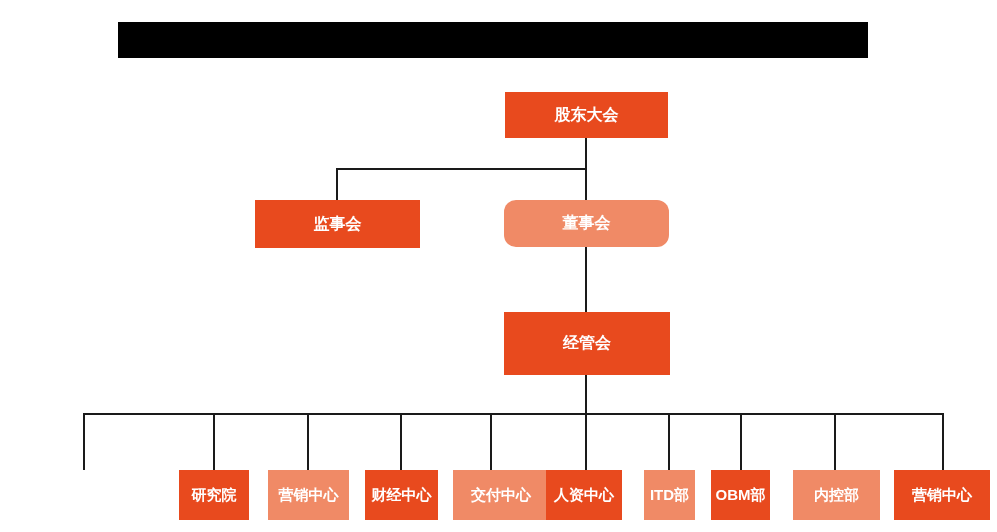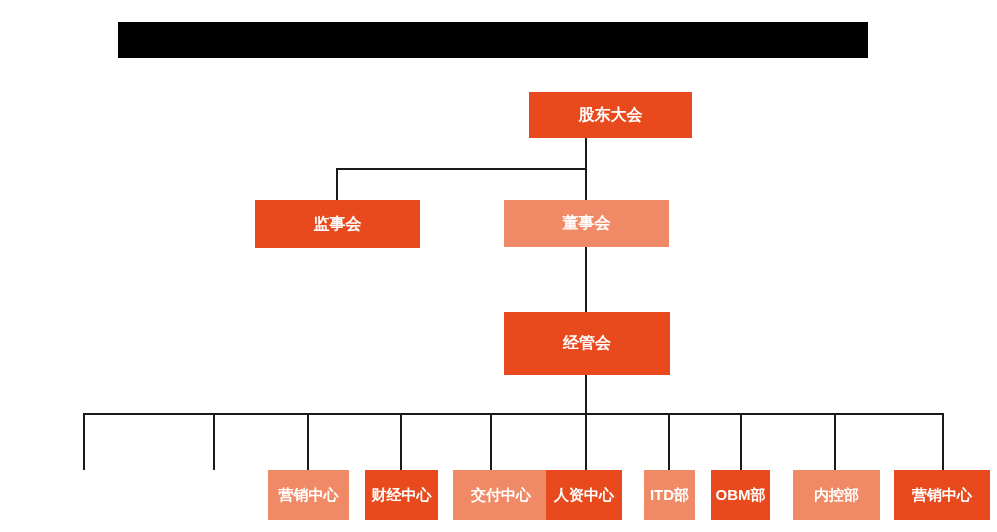--- a/index.html
+++ b/index.html
@@ -17,23 +17,23 @@
   .node {
     position:absolute;
     display:flex; align-items:center; justify-content:center;
     color:#ffffff; font-weight:bold; font-size:16px;
     text-align:center; box-sizing:border-box;
   }
   .primary   { background:var(--primary,#E84A1E); }
   .secondary { background:var(--secondary,#F08A66); }
 
   
-  .n-shareholders { left:505px; top:92px;  width:163px; height:46px;margin-left:24px; }
+  .n-shareholders { left:505px; top:92px;  width:163px; height:46px; }
   .n-supervisory  { left:255px; top:200px; width:165px; height:48px; }
-  .n-board        { left:504px; top:200px; width:165px; height:47px; }
+  .n-board        { left:504px; top:200px; width:165px; height:47px;border-radius:12px; }
   .n-management   { left:504px; top:312px; width:166px; height:63px; }
 
   
   .dept { top:470px; height:50px; font-size:15px; }
   .d0 { left:5px;   width:157px; font-size:13px; line-height:1.5; }
   .d1 { left:179px; width:70px; }
   .d2 { left:268px; width:81px; }
   .d3 { left:365px; width:73px; }
   .d4 { left:453px; width:96px; }
   .d5 { left:546px; width:76px; }
@@ -71,20 +71,21 @@
   <div class="line v" style="left:834px;top:413px;height:57px"></div>
   <div class="line v" style="left:942px;top:413px;height:57px"></div>
 
   <div class="node primary n-shareholders">股东大会</div>
 
   <div class="node primary n-supervisory">监事会</div>
   <div class="node secondary n-board">董事会</div>
 
   <div class="node primary n-management">经管会</div>
 
+  <div class="node primary dept d1">研究院</div>
   <div class="node secondary dept d2">营销中心</div>
   <div class="node primary dept d3">财经中心</div>
   <div class="node secondary dept d4">交付中心</div>
   <div class="node primary dept d5">人资中心</div>
   <div class="node secondary dept d6">ITD部</div>
   <div class="node primary dept d7">OBM部</div>
   <div class="node secondary dept d8">内控部</div>
   <div class="node primary dept d9">营销中心</div>
 
 </div>

